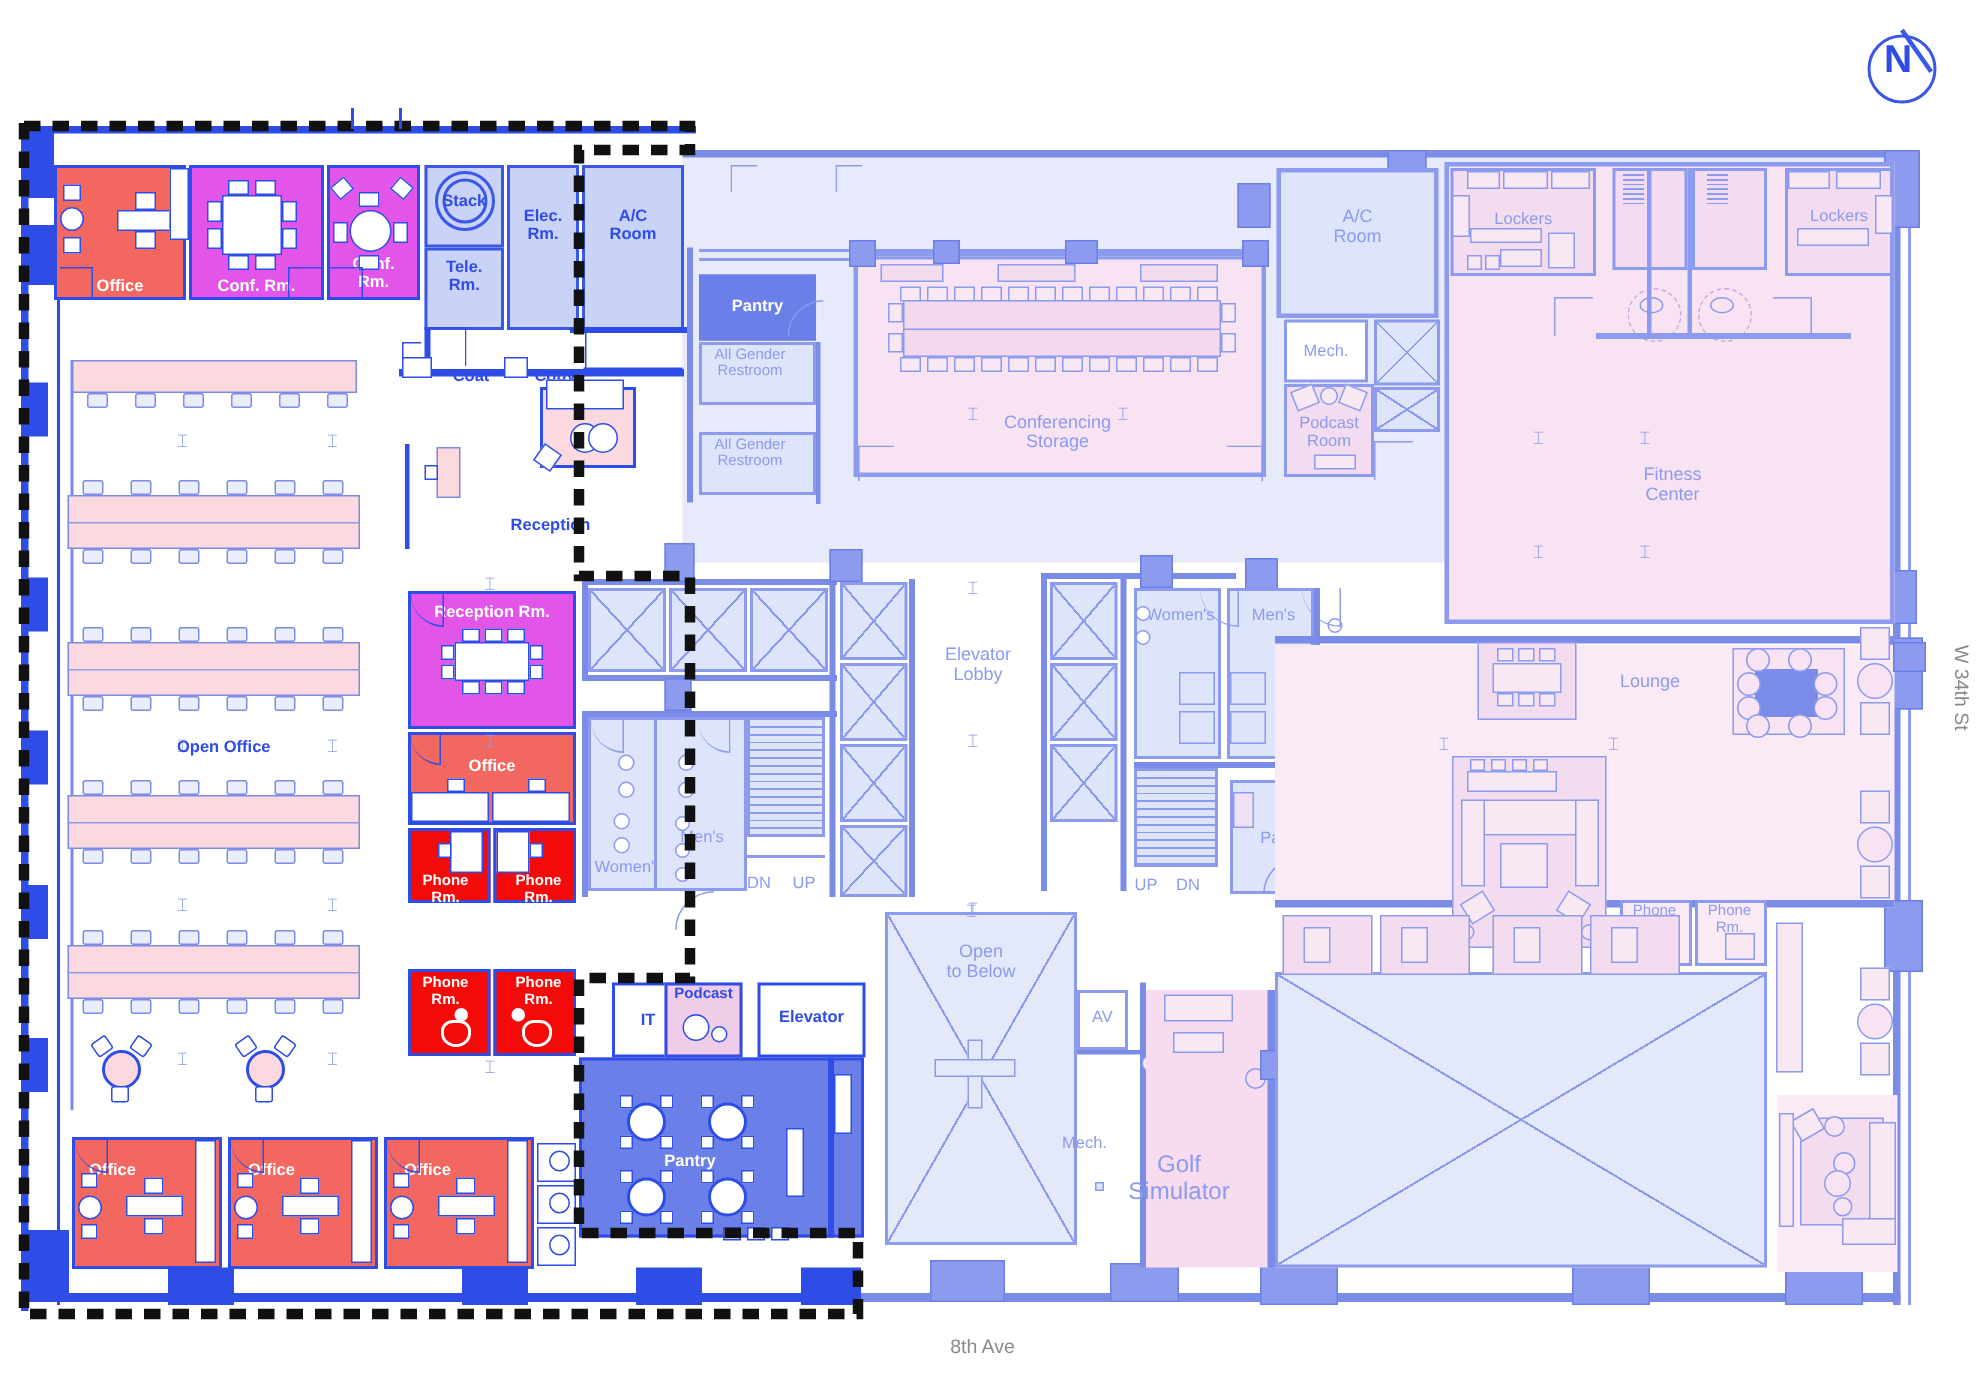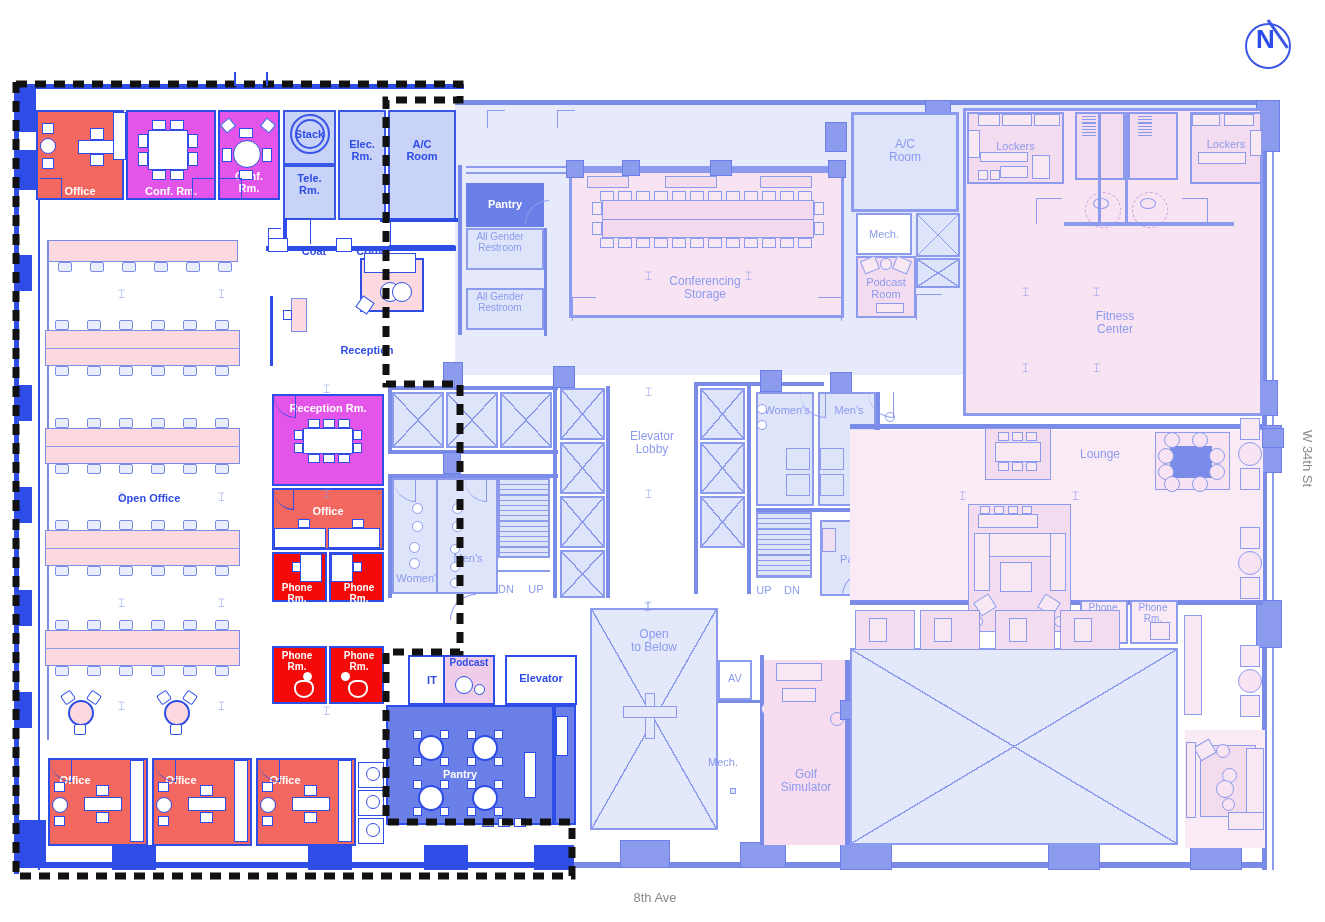--- a/index.html
+++ b/index.html
@@ -675,21 +675,21 @@
   <div class="rm f-white" style="left:718px;top:660px;width:34px;height:40px;border:2px solid #8C9BEE;"></div>
   <div class="lbl t-lb" style="left:718px;top:672px;width:34px;font-size:11px;">AV</div>
   <div class="lbl t-lb" style="left:708px;top:756px;width:60px;font-size:11px;text-align:left;">Mech.</div>
   <div class="rm f-none" style="left:715px;top:700px;width:48px;height:140px;border:none;"></div>
   <div class="wl" style="left:760px;top:655px;width:4px;height:190px;"></div>
   <div class="wl" style="left:718px;top:700px;width:46px;height:3px;"></div>
   <div class="pil" style="left:730px;top:788px;width:6px;height:6px;background:#DEE4FA;"></div>
   <div class="circ" style="left:761px;top:703px;width:12px;height:12px;background:#F9EAF5;border:1.6px solid #8C9BEE;"></div>
 
   <div class="rm" style="left:764px;top:660px;width:82px;height:185px;background:#F7DCEF;border:none;"></div>
-  <div class="lbl t-lb" style="left:768px;top:768px;width:76px;font-size:12px;">Golf
+  <div class="lbl t-lb" style="left:748px;top:768px;width:76px;font-size:16px;">Golf
 Simulator</div>
   <div class="pil" style="left:776px;top:663px;width:46px;height:18px;"></div>
   <div class="pil" style="left:782px;top:688px;width:34px;height:14px;"></div>
   <div class="circ" style="left:830px;top:712px;width:14px;height:14px;background:#F7DCEF;border:1.6px solid #8C9BEE;"></div>
   <div class="wl" style="left:845px;top:660px;width:5px;height:185px;"></div>
   <div class="col" style="left:840px;top:700px;width:20px;height:20px;"></div>
 
   <div class="xbox" style="left:850px;top:648px;width:328px;height:197px;background:#E3E8FB;"></div>
   <div class="rm f-pink2" style="left:855px;top:610px;width:60px;height:40px;border:1.6px solid #8C9BEE;"></div>
   <div class="rm f-pink2" style="left:920px;top:610px;width:60px;height:40px;border:1.6px solid #8C9BEE;"></div>

